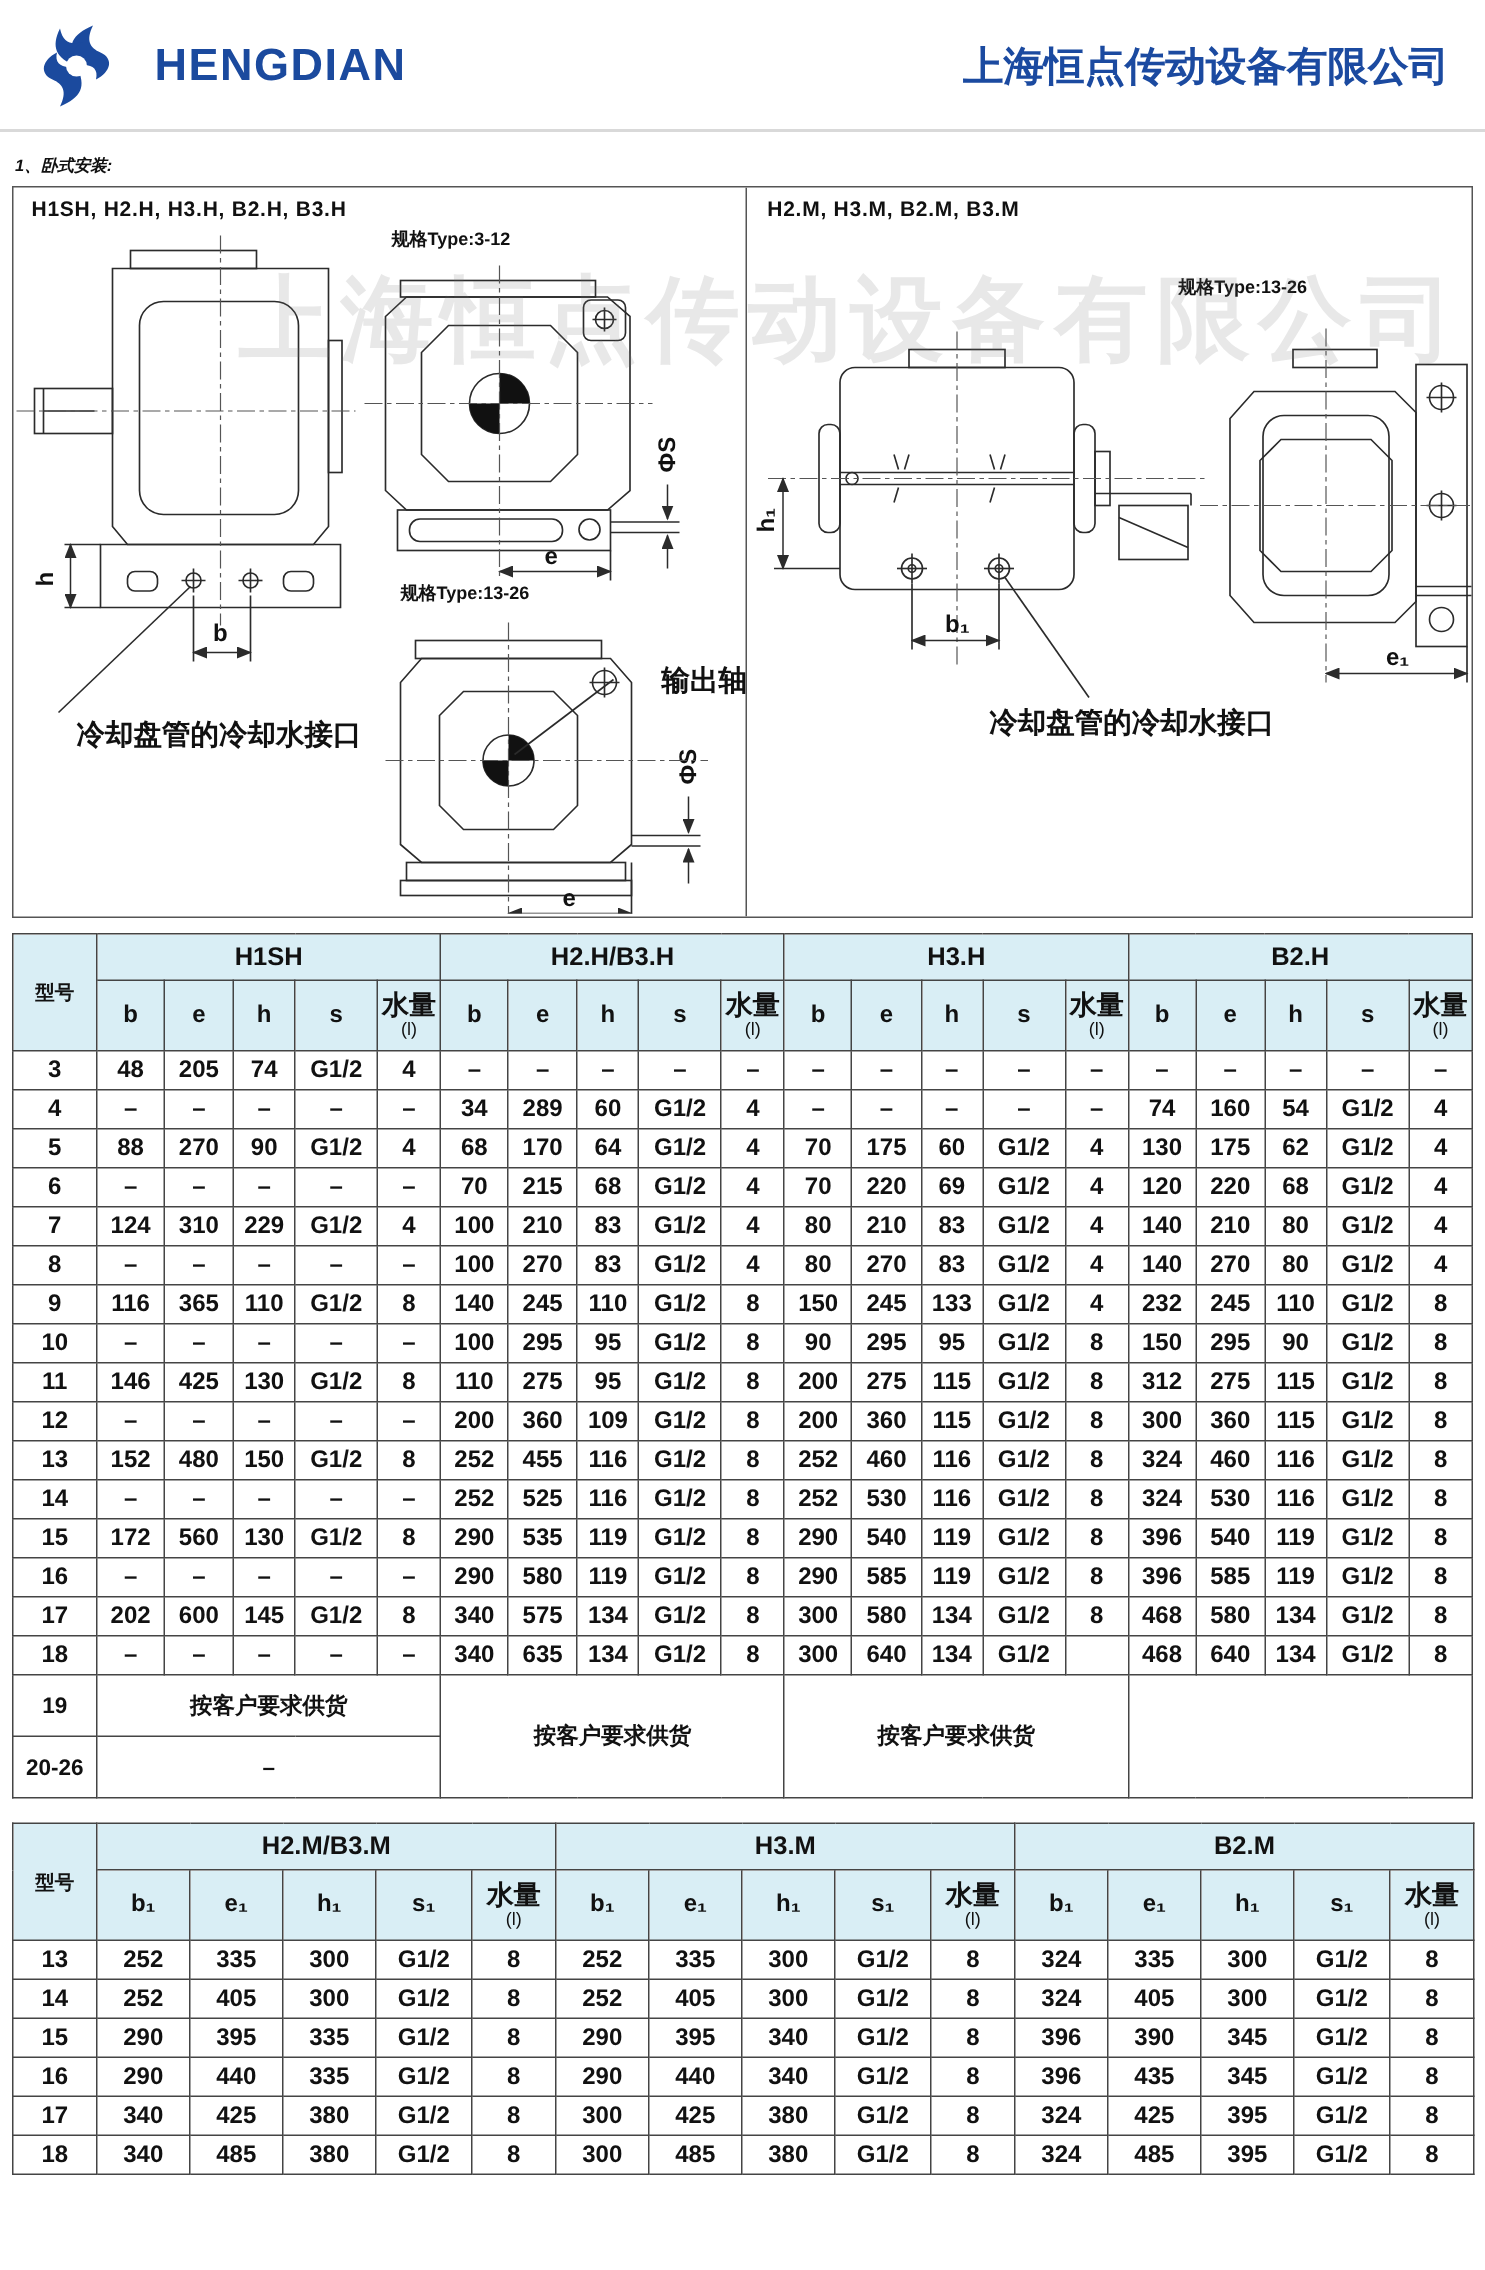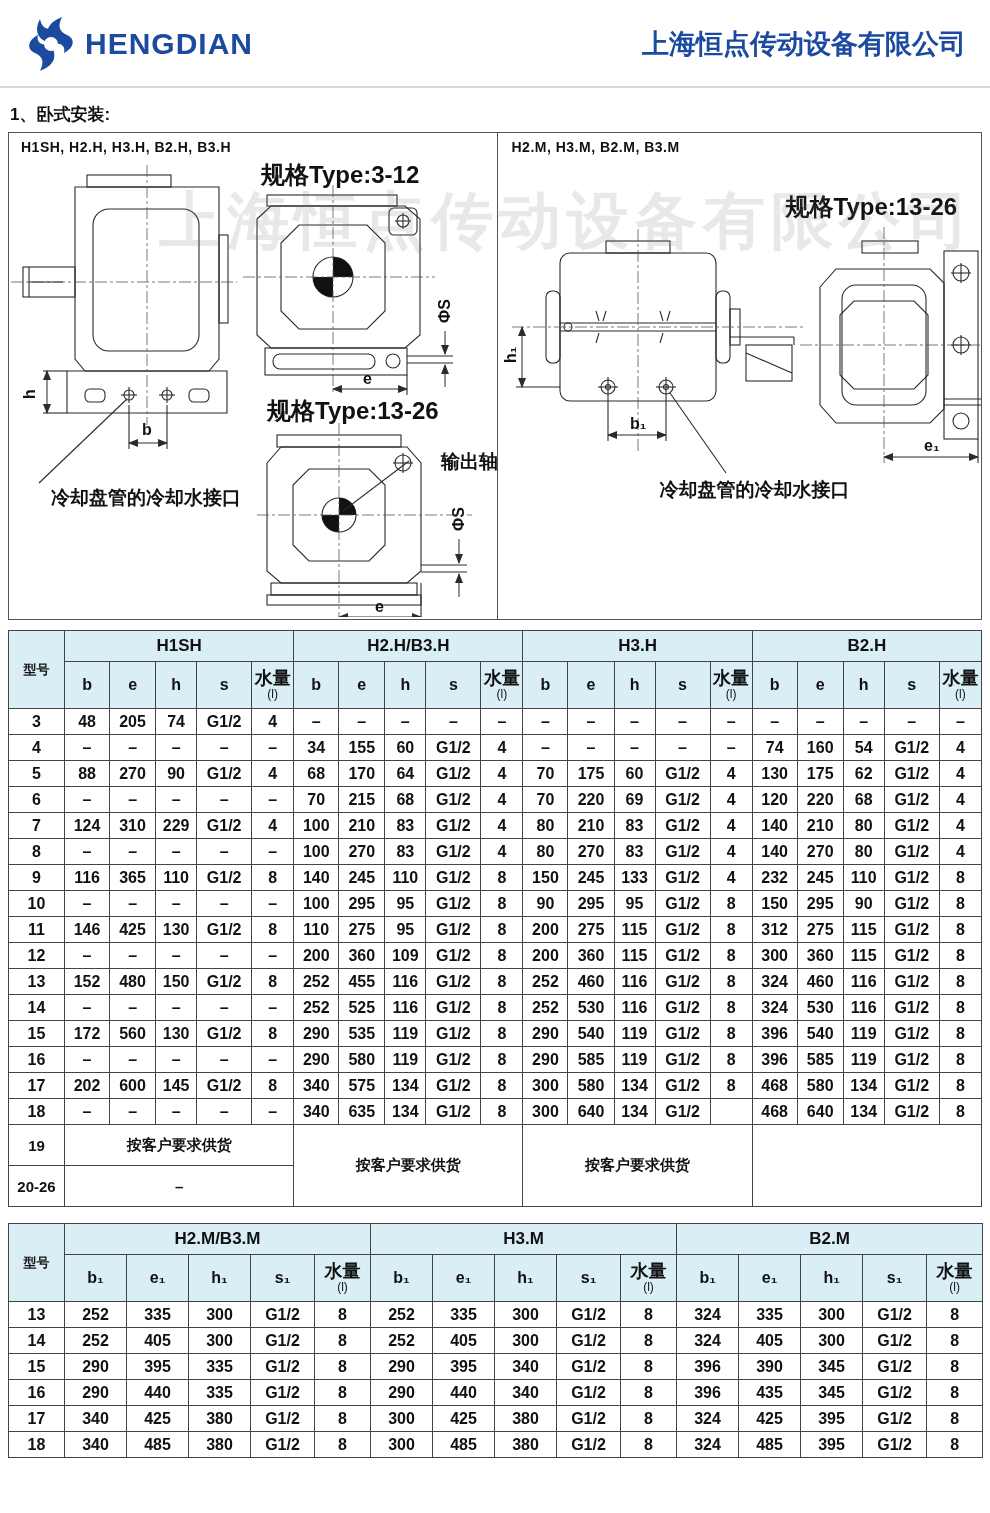--- a/index.html
+++ b/index.html
@@ -1,30 +1,30 @@
 <!DOCTYPE html>
 <html><head>
 <meta charset="utf-8">
 <style>
   html,body{margin:0;padding:0;background:#fff;}
   body{width:990px;font-family:"Liberation Sans",sans-serif;color:#111;}
   .hdr{display:flex;justify-content:space-between;align-items:center;padding:12px 24px 10px 24px;border-bottom:2px solid #d9d9d9;height:64px;}
-  .logo{display:flex;align-items:center;gap:7px;}
+  .logo{display:flex;align-items:center;gap:25px;}
   .logo-name{font-size:30px;font-weight:bold;color:#1b4a9e;letter-spacing:1px;}
   .company{font-size:27px;font-weight:bold;color:#1b4aa0;font-family:"Liberation Serif",serif;}
   .content{padding:0 8px;}
   .banner{margin-top:20px;background:#b5e0ec;font-size:23px;font-weight:bold;padding:7px 10px;}
-  .section{margin:15px 0 6px 2px;font-size:17px;font-weight:bold;}
+  .section{margin:15px 0 6px 2px;font-size:11px;font-weight:bold;font-style:italic;}
   .diagrams{position:relative;border:1px solid #555;height:486px;display:flex;overflow:hidden;background:#fff;}
   .panel{position:relative;}
   .panel.left{width:488px;border-right:1px solid #555;}
   .panel.right{width:484px;}
   .panel svg{position:absolute;top:0;left:0;}
   .models-label{position:absolute;font-size:14px;font-weight:bold;letter-spacing:.5px;white-space:nowrap;}
-  .type-label{position:absolute;font-size:24px;font-weight:bold;white-space:nowrap;}
+  .type-label{position:absolute;font-size:12px;font-weight:bold;white-space:nowrap;}
   .caption{position:absolute;font-size:19px;font-weight:bold;white-space:nowrap;padding-left:32px;}
   .watermark{position:absolute;top:46px;left:150px;font-size:62px;font-weight:bold;color:rgba(110,110,110,.16);letter-spacing:6px;white-space:nowrap;pointer-events:none;z-index:3;}
   .ln{fill:none;stroke:#2b2b2b;stroke-width:1.1;}
   .cl{fill:none;stroke:#555;stroke-width:.8;stroke-dasharray:12 3 3 3;}
   .dim{fill:none;stroke:#2b2b2b;stroke-width:1;}
   svg text{font-family:"Liberation Sans",sans-serif;font-size:16px;font-weight:bold;fill:#111;}
   table{border-collapse:collapse;width:974px;table-layout:fixed;margin:0 auto;border:1.5px solid #333;}
   .t1{margin-top:10px;}
   .t2{margin-top:16px;}
   th,td{border:1px solid #444;text-align:center;vertical-align:middle;padding:0;overflow:hidden;}
@@ -333,21 +333,21 @@
           <td>–</td>
         </tr>
         <tr>
           <td class="model-cell">4</td>
           <td>–</td>
           <td>–</td>
           <td>–</td>
           <td>–</td>
           <td>–</td>
           <td>34</td>
-          <td>155</td>
+          <td>289</td>
           <td>60</td>
           <td>G1/2</td>
           <td>4</td>
           <td>–</td>
           <td>–</td>
           <td>–</td>
           <td>–</td>
           <td>–</td>
           <td>74</td>
           <td>160</td>

